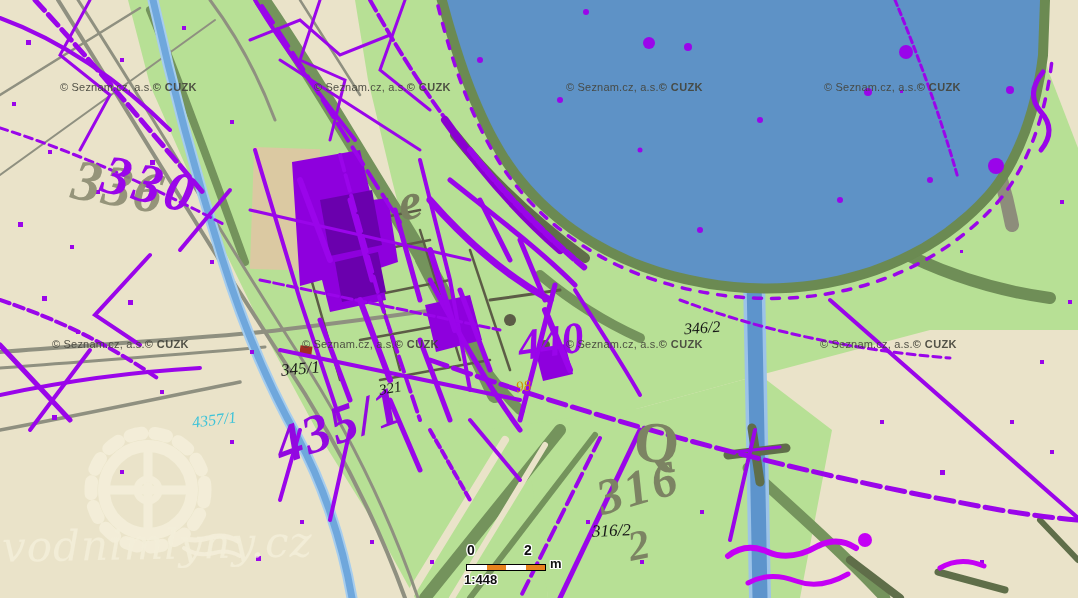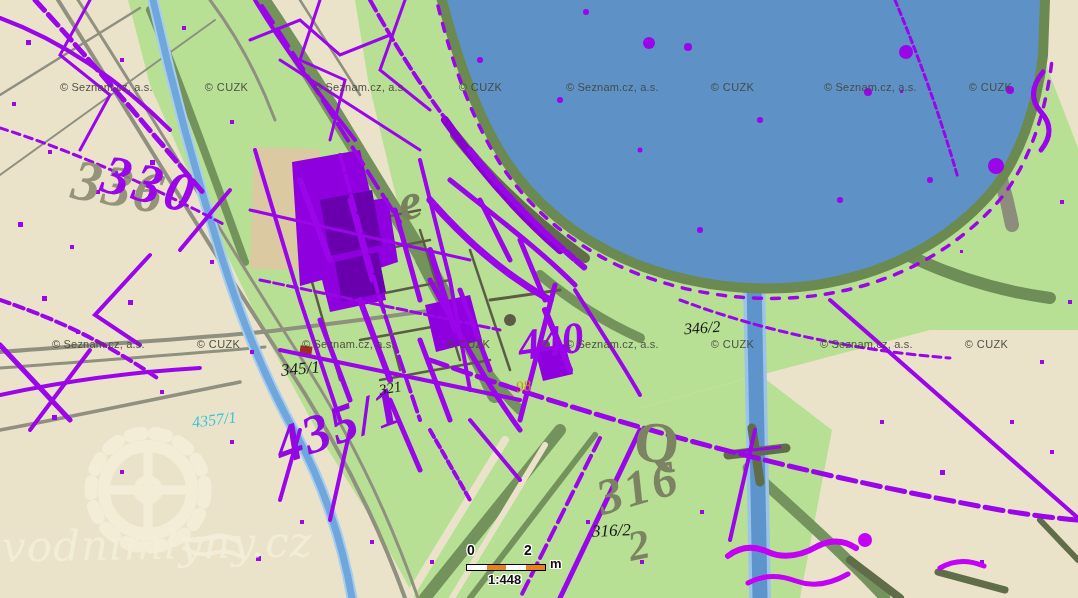--- a/index.html
+++ b/index.html
@@ -1,22 +1,22 @@
 <!DOCTYPE html>
 <html><head>
 <meta charset="utf-8">
 <style>
   html,body{margin:0;padding:0;background:#222;}
   .stage{position:relative;width:1078px;height:598px;overflow:hidden;
          background:#eae3c9;font-family:"Liberation Sans",sans-serif;}
   .stage svg.map{position:absolute;left:0;top:0;}
   .overlay{position:absolute;white-space:nowrap;line-height:1;}
   
-  .attr{font-size:11px;color:#45453c;letter-spacing:.2px;opacity:.92;display:flex;gap:20px;align-items:flex-end;}
-  .attr .cad{font-weight:400;letter-spacing:.4px;margin-left:32px;}
+  .attr{font-size:11px;color:#45453c;letter-spacing:.2px;opacity:.92;display:flex;gap:0;align-items:flex-end;}
+  .attr .cad{font-weight:700;letter-spacing:.4px;}
   
   .plbl{font-family:"Liberation Serif",serif;font-style:italic;color:#161616;}
   
   .big-num{font-family:"Liberation Serif",serif;font-style:italic;font-weight:bold;}
   
   .wm-text{font-family:"DejaVu Serif","Liberation Serif",serif;font-style:italic;
            font-size:42px;color:#f4efda;opacity:.85;letter-spacing:1px;}
   
   .scalebar{width:125px;height:48px;}
   .scalebar .num{position:absolute;font-size:14px;font-weight:bold;color:#111;
@@ -300,16 +300,16 @@
   <div class="overlay scalebar" style="left:450px;top:543px;">
     <span class="num" style="left:17px;top:0;">0</span>
     <span class="num" style="left:74px;top:0;">2</span>
     <span class="bar">
       <i style="background:#fff;"></i>
         <i style="background:#e8821e;"></i>
         <i style="background:#fff;"></i>
         <i style="background:#e8821e;"></i>
     </span>
     <span class="num" style="left:100px;top:14px;font-size:13px;">m</span>
-    <span class="num" style="left:38px;top:30px;font-size:13px;">1:448</span>
+    <span class="num" style="left:14px;top:30px;font-size:13px;">1:448</span>
   </div>
 
 </div>
 
 </body></html>

